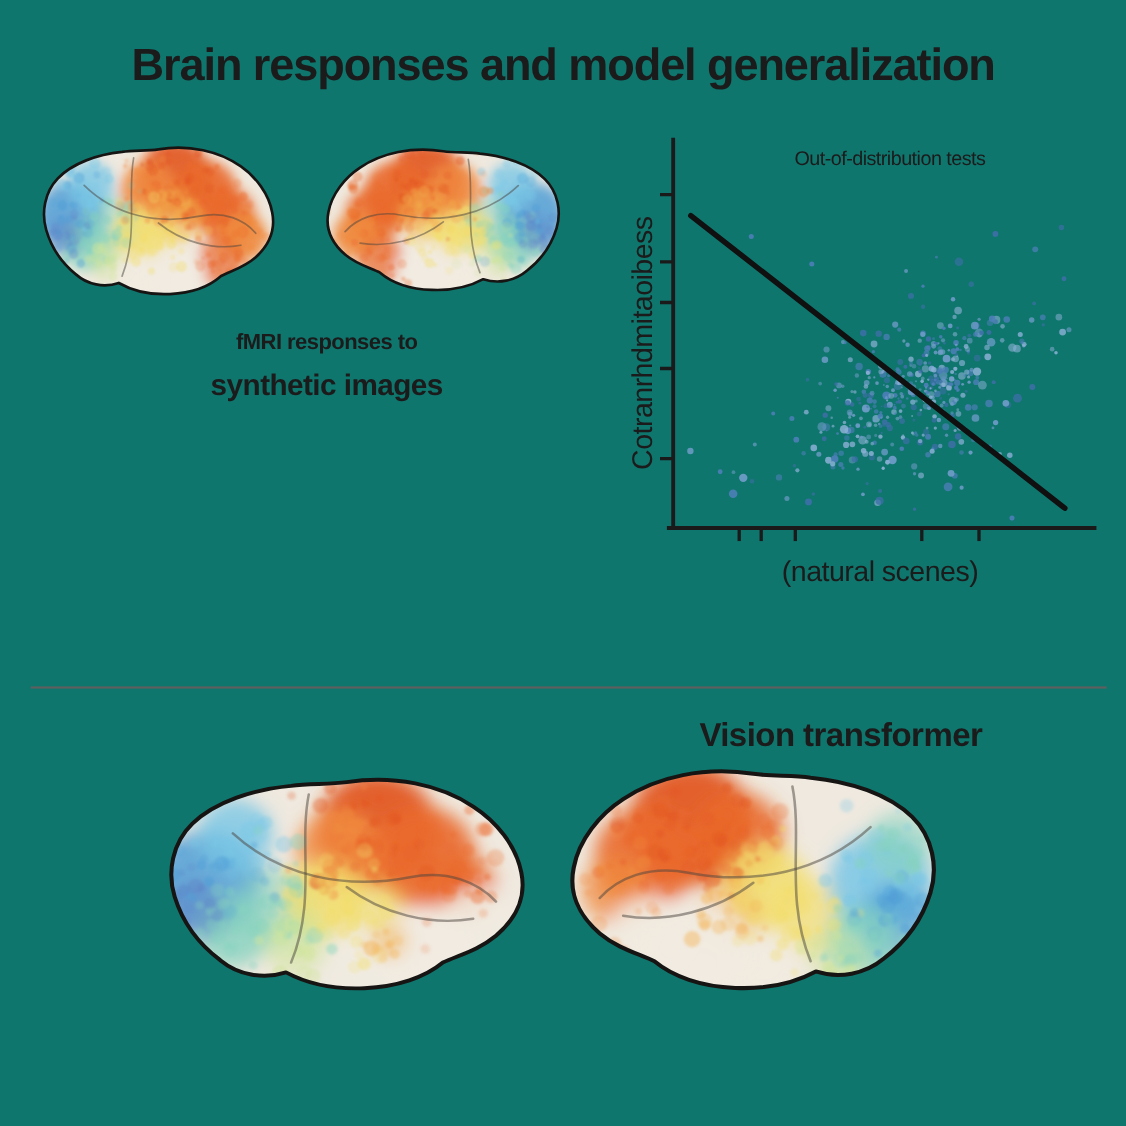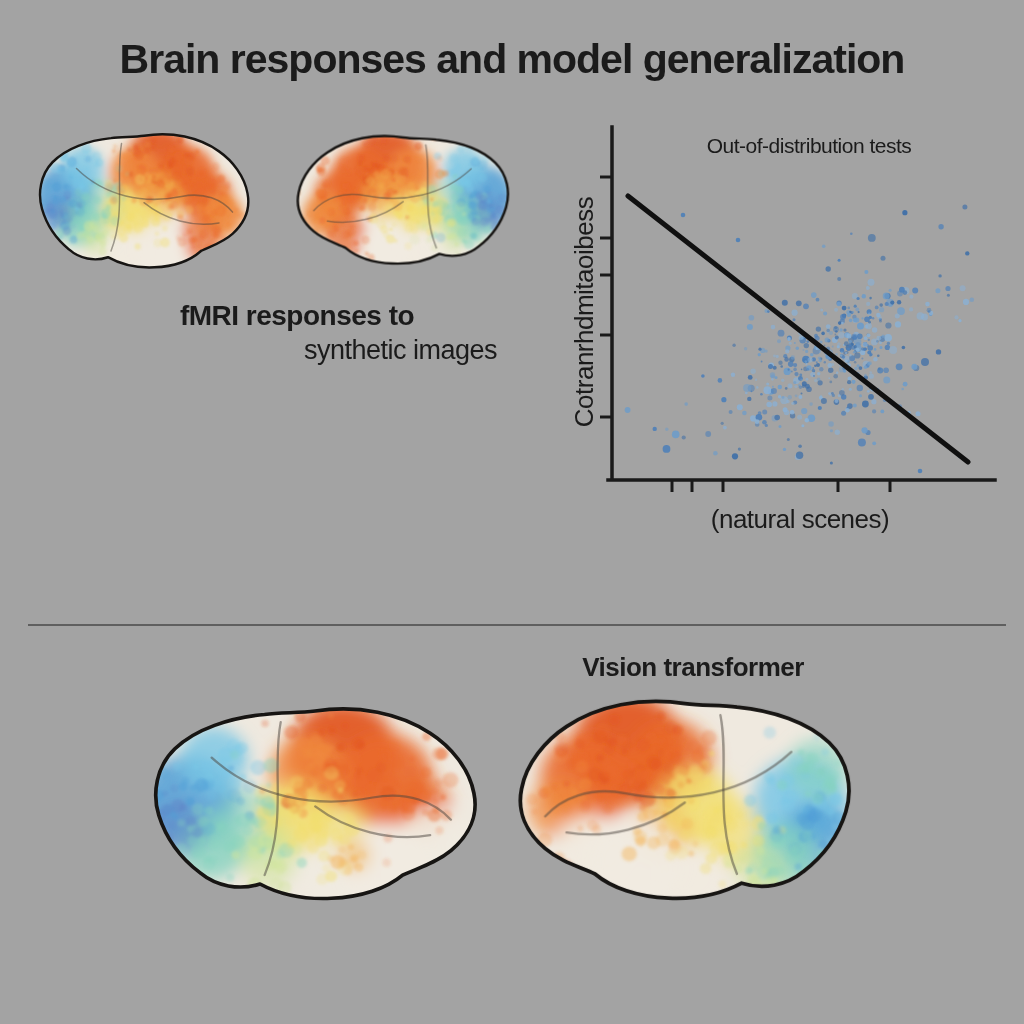--- a/index.html
+++ b/index.html
@@ -1,42 +1,42 @@
 <!DOCTYPE html>
 <html><head>
 <meta charset="utf-8">
 <style>
   html,body{margin:0;padding:0;background:#ffffff;}
   #stage{
-    position:relative;width:1024px;height:1024px;background:#a3a3a3;overflow:hidden;
+    position:relative;width:1024px;height:1024px;background:#0f766e;overflow:hidden;
     font-family:"Liberation Sans","DejaVu Sans",sans-serif;color:#1b1b1b;
   }
   .abs{position:absolute;}
   #page-title{
     left:0;top:36px;width:1024px;text-align:center;
     font-size:41px;font-weight:700;letter-spacing:-1px;
   }
   .brain-box svg{display:block;width:100%;height:100%;}
   .caption{text-align:center;}
-  #fmri-cap1{left:97px;top:300px;width:400px;font-size:28px;font-weight:700;letter-spacing:-0.5px;}
-  #fmri-cap2{left:97px;top:335px;width:400px;font-size:27px;font-weight:400;letter-spacing:-0.5px;text-align:right;}
-  #chart-title-1{left:613px;top:134px;width:392px;font-size:21px;font-weight:500;letter-spacing:-0.5px;}
+  #fmri-cap1{left:97px;top:300px;width:400px;font-size:20px;font-weight:700;letter-spacing:-0.5px;}
+  #fmri-cap2{left:97px;top:335px;width:400px;font-size:27px;font-weight:700;letter-spacing:-0.5px;}
+  #chart-title-1{left:613px;top:134px;width:392px;font-size:18px;font-weight:500;letter-spacing:-0.5px;}
   #chart-title-2{left:693px;top:168px;width:312px;font-size:26px;font-weight:500;letter-spacing:-0.5px;}
   #xaxis-label-1{left:600px;top:494px;width:400px;font-size:27px;font-weight:500;letter-spacing:-0.5px;}
   #xaxis-label-2{left:600px;top:504px;width:400px;font-size:26px;font-weight:500;letter-spacing:-0.5px;}
   #yaxis-label{
     left:584px;top:312px;width:0;height:0;overflow:visible;
   }
   #yaxis-label span{
     position:absolute;white-space:nowrap;font-size:26px;font-weight:500;letter-spacing:-0.5px;
     transform:translate(-50%,-50%) rotate(-90deg);
   }
   #section-divider{left:28px;top:624px;width:978px;height:2px;background:#5f5f5f;}
   #alexnet-label{left:170px;top:652px;width:300px;font-size:30px;font-weight:700;letter-spacing:-0.5px;}
-  #vit-label{left:493px;top:652px;width:400px;font-size:26px;font-weight:700;letter-spacing:-0.5px;}
+  #vit-label{left:493px;top:652px;width:400px;font-size:30px;font-weight:700;letter-spacing:-0.5px;text-align:right;}
   #scatter-wrap{left:588px;top:112px;width:420px;height:380px;}
   #scatter-wrap svg{display:block;width:100%;height:100%;}
 </style>
 </head>
 <body>
 
 <div id="stage">
 
   <div id="page-title" class="abs">Brain responses and model generalization</div>
 

